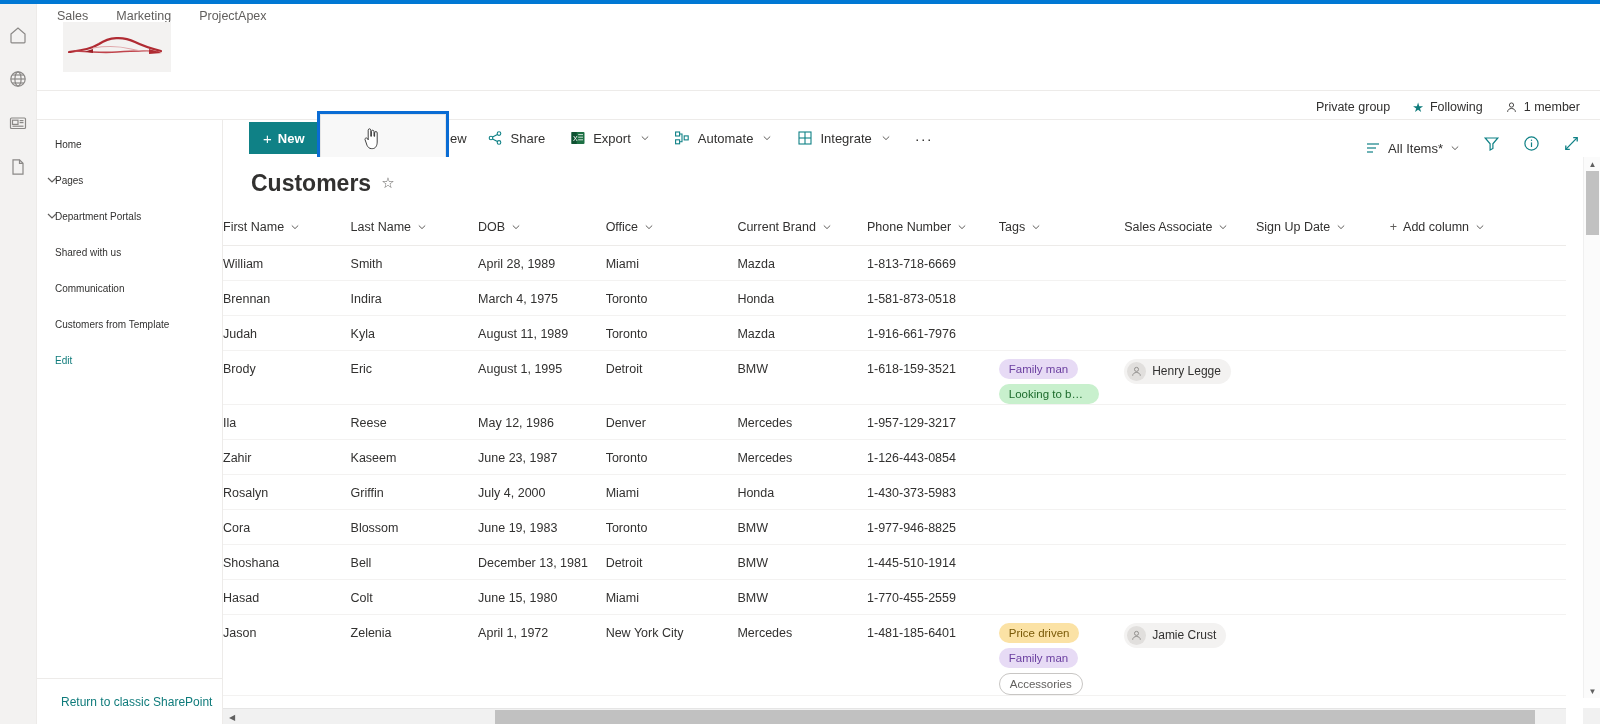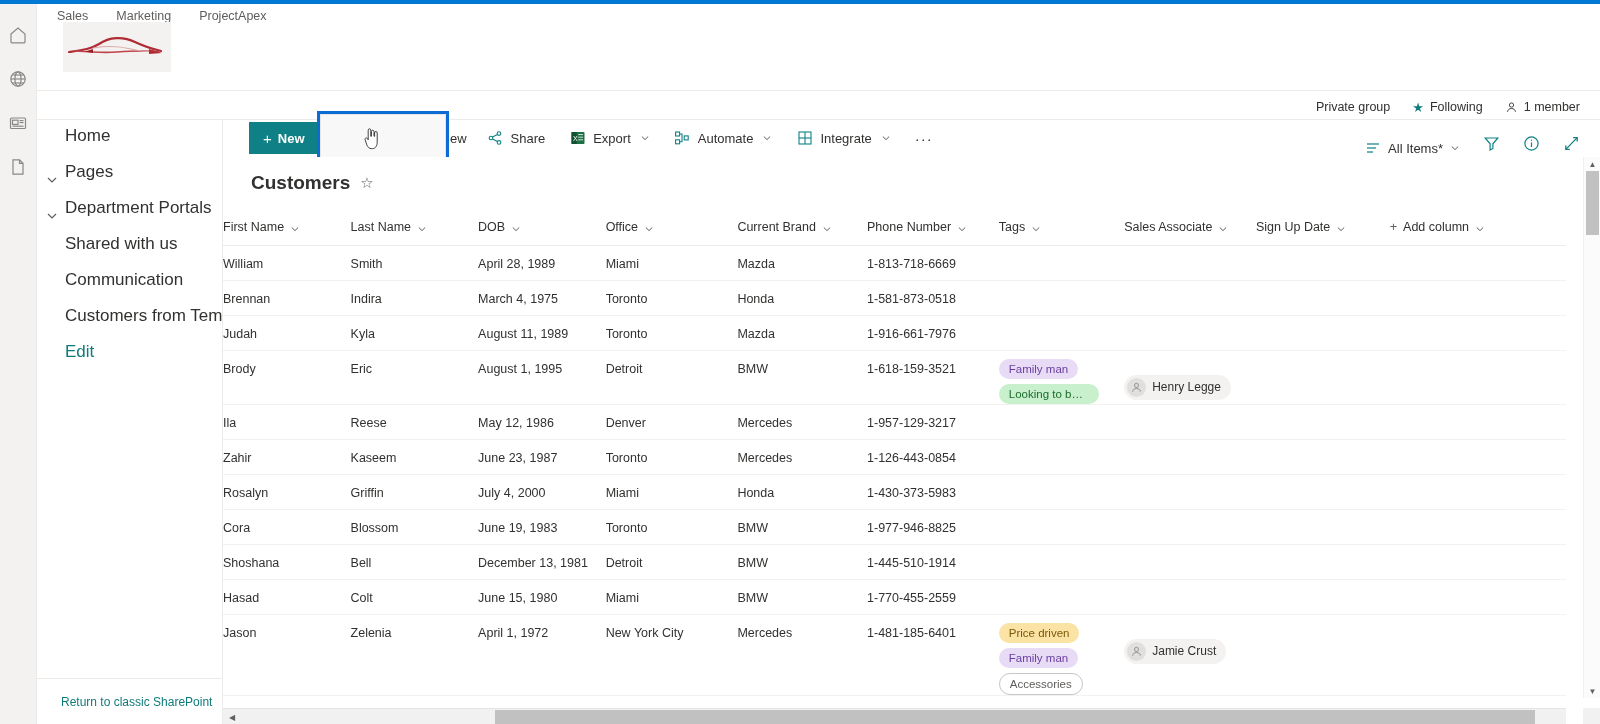--- a/index.html
+++ b/index.html
@@ -67,22 +67,22 @@
     position:absolute; left:37px; top:119px; width:1563px; height:1px; background:#edebe9;
   }
 
   
   .sidenav {
     position:absolute; left:37px; top:120px; width:186px; height:604px;
     background:#ffffff; border-right:1px solid #edebe9;
     padding-top:6px;
   }
   .nav-item {
-    height:36px; display:flex; align-items:flex-start;
-    font-size:17px; color:#323130; cursor:pointer; padding-left:28px;
+    height:36px; display:flex; align-items:center;
+    font-size:10px; color:#323130; cursor:pointer; padding-left:18px;
     position:relative; white-space:nowrap;
   }
   .nav-item .chev {
     position:absolute; left:8px; top:50%; transform:translateY(-50%);
     width:14px; height:14px; color:#605e5c;
   }
   .nav-item .chev svg { width:14px; height:14px; display:block; }
   .nav-item.edit { color:#0f7b7b; }
   .nav-footer {
     position:absolute; left:0; bottom:0; width:185px; height:46px;
@@ -140,31 +140,31 @@
 
   
   .list-area {
     position:absolute; left:223px; top:157px; width:1343px; height:541px;
     background:#fff; overflow:hidden;
   }
   .list-title-row {
     height:52px; display:flex; align-items:center; gap:10px;
     padding-left:28px;
   }
-  .list-title { font-size:19px; font-weight:600; color:#323130; }
+  .list-title { font-size:23px; font-weight:600; color:#323130; }
   .fav-star { font-size:15px; color:#605e5c; cursor:pointer; }
 
   .grid-wrap { position:relative; width:1343px; height:489px; overflow:hidden; }
   table.grid { border-collapse:collapse; table-layout:fixed; width:1355px; margin-left:-8px; }
   table.grid th {
     height:36px; text-align:left; font-size:12.5px; font-weight:400;
     color:#323130; border-bottom:1px solid #edebe9; padding:0 8px;
     vertical-align:middle; white-space:nowrap;
   }
-  table.grid th .hcell { display:flex; align-items:flex-end; gap:6px; cursor:pointer; }
+  table.grid th .hcell { display:flex; align-items:center; gap:6px; cursor:pointer; }
   table.grid th .hcaret svg { width:10px; height:10px; display:block; color:#605e5c; }
   table.grid td {
     font-size:12.5px; color:#323130; padding:0 8px;
     border-bottom:1px solid #f3f2f1; vertical-align:top;
     white-space:nowrap; overflow:hidden;
   }
   table.grid tr td { height:35px; }
   table.grid tr.tall td { height:53px; }
   table.grid td .cellpad { padding-top:11px; }
 
@@ -185,21 +185,21 @@
     padding:3px 10px; line-height:14px; width:fit-content; max-width:100px;
     overflow:hidden; text-overflow:ellipsis; white-space:nowrap;
   }
   .tag.purple { background:#e7dbf5; color:#6b3fa0; }
   .tag.green  { background:#c8f0cd; color:#1d6b2c; }
   .tag.yellow { background:#fbe2a5; color:#7a5a08; }
   .tag.outline{ background:#ffffff; color:#605e5c; border:1px solid #c8c6c4; }
 
   .person {
     display:inline-flex; align-items:center; gap:6px; background:#f3f2f1;
-    border-radius:14px; padding:3px 10px 3px 3px; margin-top:24px;
+    border-radius:14px; padding:3px 10px 3px 3px; margin-top:8px;
     font-size:12px; color:#323130; white-space:nowrap;
   }
   .person .av {
     width:19px; height:19px; border-radius:50%; background:#e1dfdd;
     display:flex; align-items:center; justify-content:center; color:#8a8886;
   }
   .person .av svg { width:13px; height:13px; display:block; }
 
   .addcol { color:#323130; }
   .addcol .plus { color:#605e5c; font-weight:400; }

